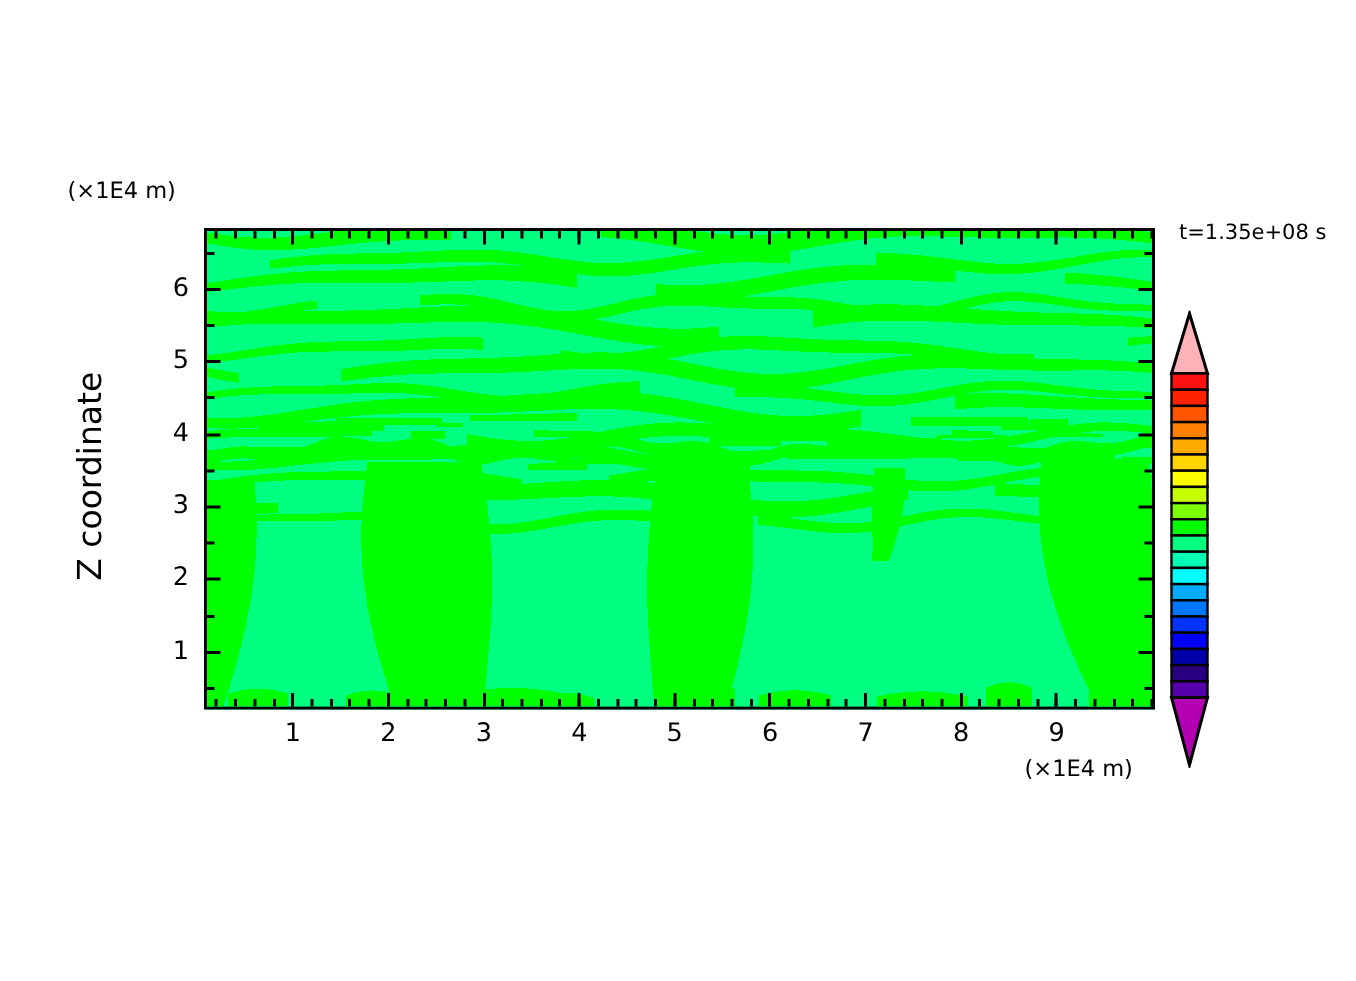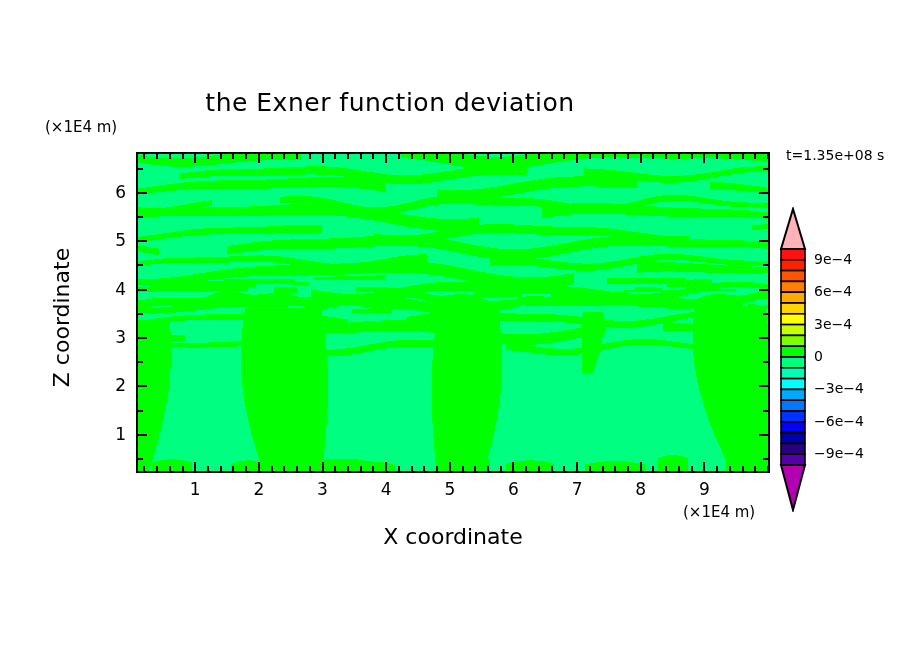--- a/index.html
+++ b/index.html
@@ -65,21 +65,20 @@
   
   #colorbar{position:absolute;left:779px;top:207px;width:28px;height:305px;}
   #cb-labels{position:absolute;left:810px;top:207px;width:90px;height:305px;}
   .cblabel{position:absolute;font-size:14px;white-space:nowrap;}
 </style>
 </head>
 <body>
 
 <div class="fig">
 
-  <div id="chart-title">the Exner function deviation</div>
 
   <div id="z-units">(×1E4 m)</div>
 
   <div id="time-label">t=1.35e+08 s</div>
 
   <div id="plot-frame">
     <svg id="plot-canvas" viewBox="0 0 630 317" preserveAspectRatio="none" shape-rendering="crispEdges">
       <rect x="0" y="0" width="630" height="317" fill="#00ff80"></rect>
       <g id="contour-green" fill="#00ff00">
           <path d="M0.0,1.0 L5.3,1.8 L10.5,2.5 L15.8,3.2 L21.0,3.7 L26.3,4.0 L31.5,4.3 L36.8,4.4 L42.0,4.4 L47.3,4.2 L52.5,3.9 L57.7,3.5 L63.0,3.0 L68.3,2.5 L73.5,1.8 L78.8,1.1 L84.0,0.4 L89.3,-0.3 L94.5,-1.0 L99.8,-1.6 L105.0,-2.2 L110.3,-2.8 L115.5,-3.3 L120.8,-3.8 L126.0,-4.2 L131.3,-4.5 L136.5,-4.7 L141.8,-4.9 L147.0,-5.1 L152.3,-5.2 L157.5,-5.3 L162.8,-5.5 L162.8,5.9 L157.5,5.9 L152.3,5.9 L147.0,6.0 L141.8,6.0 L136.5,6.1 L131.3,6.2 L126.0,6.4 L120.8,6.7 L115.5,7.0 L110.3,7.4 L105.0,7.8 L99.8,8.3 L94.5,8.8 L89.3,9.4 L84.0,10.0 L78.8,10.5 L73.5,11.1 L68.3,11.6 L63.0,12.0 L57.7,12.3 L52.5,12.6 L47.3,12.7 L42.0,12.7 L36.8,12.6 L31.5,12.4 L26.3,12.0 L21.0,11.4 L15.8,10.8 L10.5,10.0 L5.3,9.1 L0.0,8.2 Z"></path>
@@ -331,21 +330,20 @@
       <div class="tick ytick-major" style="top: 288.511px; left: 759px;"></div>
       <div class="yticklabel" style="top: 278.511px; left: 96px;">4</div>
       <div class="tick ytick-major" style="top: 240.115px; left: 138px;"></div>
       <div class="tick ytick-major" style="top: 240.115px; left: 759px;"></div>
       <div class="yticklabel" style="top: 230.115px; left: 96px;">5</div>
       <div class="tick ytick-major" style="top: 191.718px; left: 138px;"></div>
       <div class="tick ytick-major" style="top: 191.718px; left: 759px;"></div>
       <div class="yticklabel" style="top: 181.718px; left: 96px;">6</div>
     </div>
 
-  <div id="x-axis-title">X coordinate</div>
   <div id="x-units">(×1E4 m)</div>
   <div id="y-axis-title">Z coordinate</div>
 
   <svg id="colorbar" viewBox="0 0 28 305" preserveAspectRatio="none">
       <polygon points="14,2 26,42 2,42" fill="#ffb3b8" stroke="#000" stroke-width="2" stroke-linejoin="miter"></polygon>
       <rect x="2" y="42" width="24" height="10.8" fill="#ff1111" stroke="#000" stroke-width="1.6"></rect>
       <rect x="2" y="52.8" width="24" height="10.8" fill="#ff2200" stroke="#000" stroke-width="1.6"></rect>
       <rect x="2" y="63.6" width="24" height="10.8" fill="#ff5500" stroke="#000" stroke-width="1.6"></rect>
       <rect x="2" y="74.4" width="24" height="10.8" fill="#ff7f00" stroke="#000" stroke-width="1.6"></rect>
       <rect x="2" y="85.2" width="24" height="10.8" fill="#ffaa00" stroke="#000" stroke-width="1.6"></rect>
@@ -359,23 +357,14 @@
       <rect x="2" y="171.60000000000002" width="24" height="10.8" fill="#00ffff" stroke="#000" stroke-width="1.6"></rect>
       <rect x="2" y="182.4" width="24" height="10.8" fill="#00aaff" stroke="#000" stroke-width="1.6"></rect>
       <rect x="2" y="193.20000000000002" width="24" height="10.8" fill="#0077ff" stroke="#000" stroke-width="1.6"></rect>
       <rect x="2" y="204" width="24" height="10.8" fill="#0033ff" stroke="#000" stroke-width="1.6"></rect>
       <rect x="2" y="214.8" width="24" height="10.8" fill="#0000ff" stroke="#000" stroke-width="1.6"></rect>
       <rect x="2" y="225.60000000000002" width="24" height="10.8" fill="#0000aa" stroke="#000" stroke-width="1.6"></rect>
       <rect x="2" y="236.4" width="24" height="10.8" fill="#2b0080" stroke="#000" stroke-width="1.6"></rect>
       <rect x="2" y="247.20000000000002" width="24" height="10.8" fill="#5500aa" stroke="#000" stroke-width="1.6"></rect>
       <polygon points="2,258 26,258 14,303" fill="#b300b3" stroke="#000" stroke-width="2" stroke-linejoin="miter"></polygon>
     </svg>
-  <div id="cb-labels">
-      <div class="cblabel" style="top: 43.8px; left: 4px;">9e−4</div>
-      <div class="cblabel" style="top: 76.2px; left: 4px;">6e−4</div>
-      <div class="cblabel" style="top: 108.6px; left: 4px;">3e−4</div>
-      <div class="cblabel" style="top: 141px; left: 4px;">0</div>
-      <div class="cblabel" style="top: 173.4px; left: 4px;">−3e−4</div>
-      <div class="cblabel" style="top: 205.8px; left: 4px;">−6e−4</div>
-      <div class="cblabel" style="top: 238.2px; left: 4px;">−9e−4</div>
-    </div>
 
 </div>
 
 </body></html>

